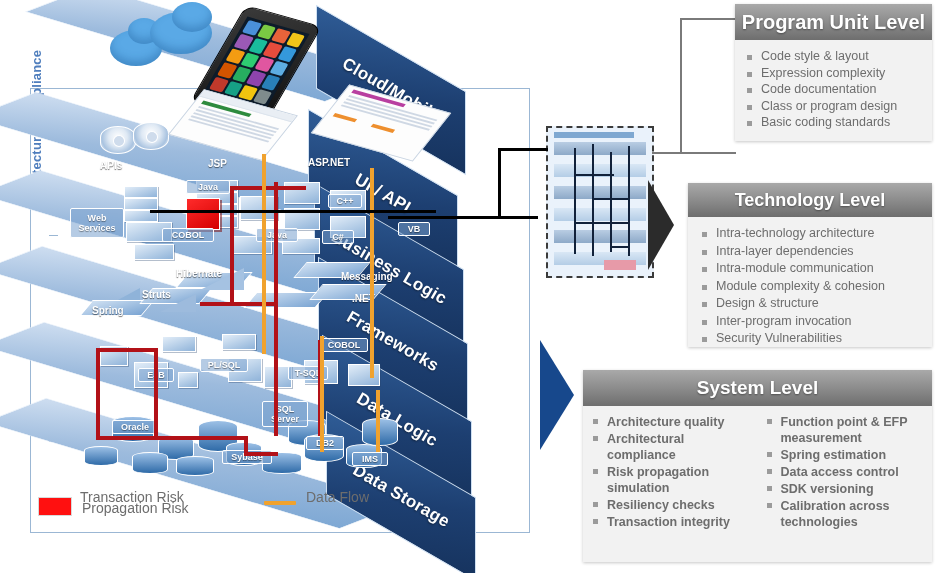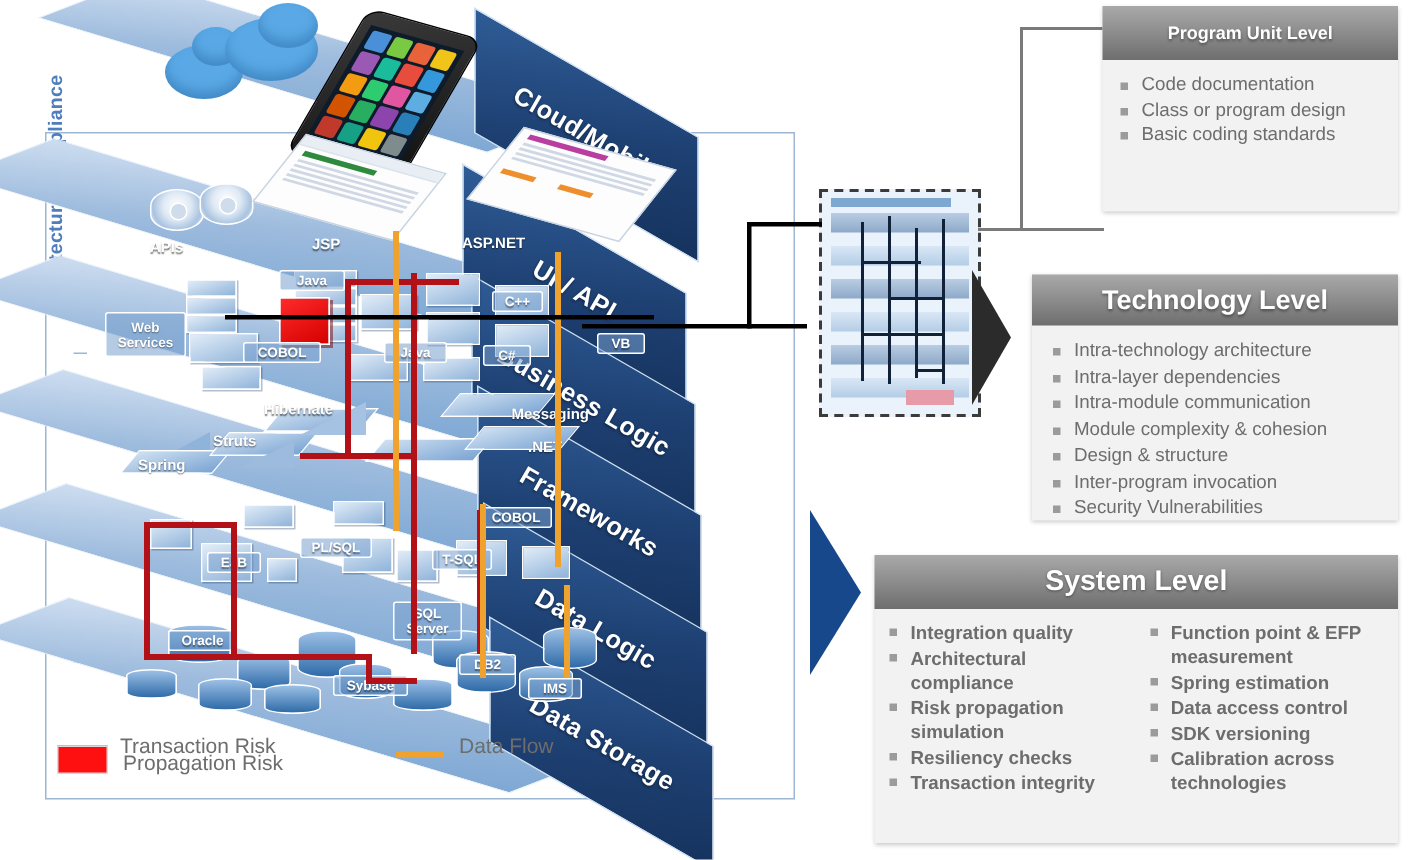--- a/index.html
+++ b/index.html
@@ -133,21 +133,21 @@
     color:#ffffff;font-weight:bold;text-align:center;
     display:flex;align-items:center;justify-content:center;
     text-shadow:0 1px 2px rgba(0,0,0,.4);
   }
   .infobox ul{list-style:none;margin:0;padding:0;}
   .infobox li{position:relative;padding-left:18px;color:#6d6d6d;}
   .infobox li:before{content:"";position:absolute;left:4px;top:7px;
     width:5px;height:5px;background:#9b9b9b;}
 
   #program-unit-level{left:735px;top:4px;width:197px;height:137px;}
-  #program-unit-level .ib-head{height:36px;font-size:12px;}
+  #program-unit-level .ib-head{height:36px;font-size:20px;}
   #program-unit-level ul{padding:8px 6px 6px 8px;}
   #program-unit-level li{font-size:12.5px;line-height:16.5px;}
 
   #technology-level{left:688px;top:183px;width:244px;height:164px;}
   #technology-level .ib-head{height:34px;font-size:18px;}
   #technology-level ul{padding:8px 6px 6px 10px;}
   #technology-level li{font-size:12.5px;line-height:17.5px;}
 
   #system-level{left:583px;top:370px;width:349px;height:192px;}
   #system-level .ib-head{height:36px;font-size:19px;}
@@ -396,20 +396,22 @@
   <div class="connector" style="left:652px;top:152px;width:84px;height:2px;"></div>
   <div class="connector" style="left:680px;top:18px;width:2px;height:136px;"></div>
   <div class="connector" style="left:680px;top:18px;width:56px;height:2px;"></div>
 
   <div class="arrow-dark" style="left:648px;top:180px;"></div>
   <div class="arrow-blue" style="left:540px;top:340px;"></div>
 
   <div class="infobox" id="program-unit-level">
     <div class="ib-head">Program Unit Level</div>
     <ul>
+      <li>Code style &amp; layout</li>
+      <li>Expression complexity</li>
       <li>Code documentation</li>
       <li>Class or program design</li>
       <li>Basic coding standards</li>
     </ul>
   </div>
 
   <div class="infobox" id="technology-level">
     <div class="ib-head">Technology Level</div>
     <ul>
       <li>Intra-technology architecture</li>
@@ -419,21 +421,21 @@
       <li>Design &amp; structure</li>
       <li>Inter-program invocation</li>
       <li>Security Vulnerabilities</li>
     </ul>
   </div>
 
   <div class="infobox" id="system-level">
     <div class="ib-head">System Level</div>
     <div class="ib-cols">
       <ul>
-        <li>Integration quality</li>
+        <li>Architecture quality</li>
         <li>Architectural compliance</li>
         <li>Risk propagation simulation</li>
         <li>Resiliency checks</li>
         <li>Transaction integrity</li>
       </ul>
       <ul>
         <li>Function point &amp; EFP measurement</li>
         <li>Spring estimation</li>
         <li>Data access control</li>
         <li>SDK versioning</li>

